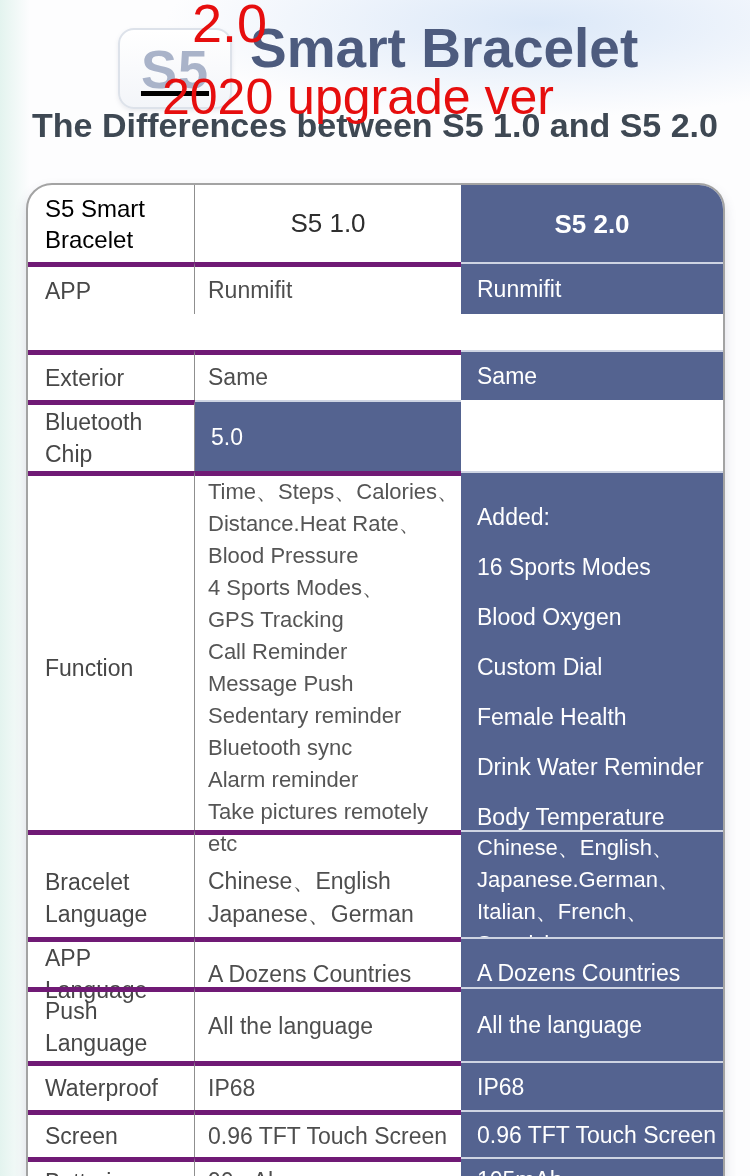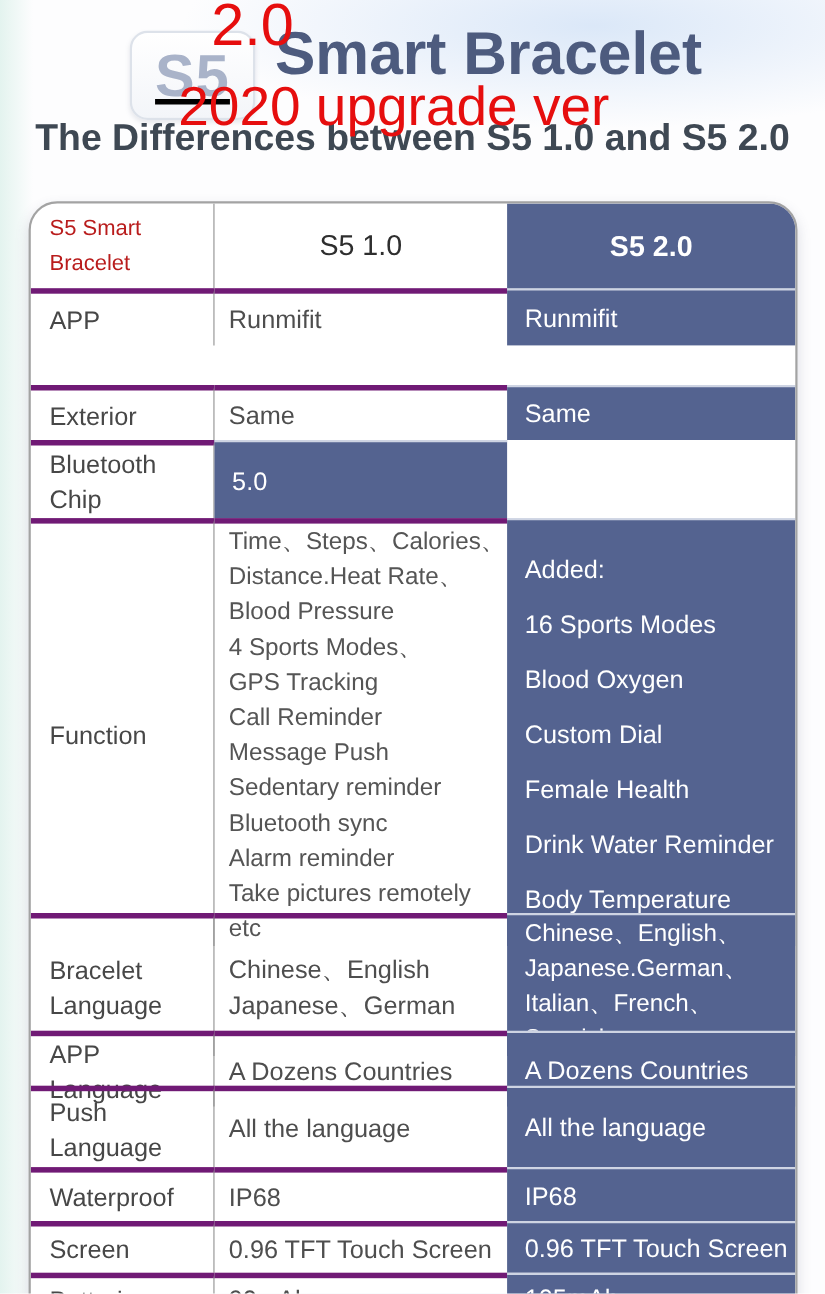--- a/index.html
+++ b/index.html
@@ -63,21 +63,21 @@
   .c3{ padding-left:16px; background:#546390; color:#ffffff; line-height:32px; }
   .row + .row .c1, .row + .row .c2{ border-top:5px solid #701a75; }
   .row + .row .c3{ border-top:2px solid rgba(236,240,247,.8); }
   .ctr{ justify-content:center; padding-left:0; }
   
   .rh{ height:77px; }  .hr-app{ height:52px; } .hr-ext{ height:50px;margin-top:36px; }
   .hr-bt{ height:71px; } .hr-fn{ height:359px; } .hr-bl{ height:107px; }
   .hr-al{ height:50px; } .hr-pl{ height:74px; } .hr-wp{ height:49px; }
   .hr-sc{ height:47px; } .hr-ba{ height:44px; }
   
-  .rh .c1{ font-size:20px; line-height:31px; color:#b91c1c; }
+  .rh .c1{ font-size:24px; line-height:31px; color:#000000; }
   .rh .c2{ font-size:26px; color:#2e2e2e;text-align:right; }
   .rh .c3{ font-size:26px; font-weight:bold; }
   
   .fn2{ font-size:22px; line-height:32px; color:#555; }
   .fn3{ font-size:23px; line-height:50px; }
   
   .bl3{ font-size:22px; line-height:32px; }
 </style>
 </head>
 <body>

